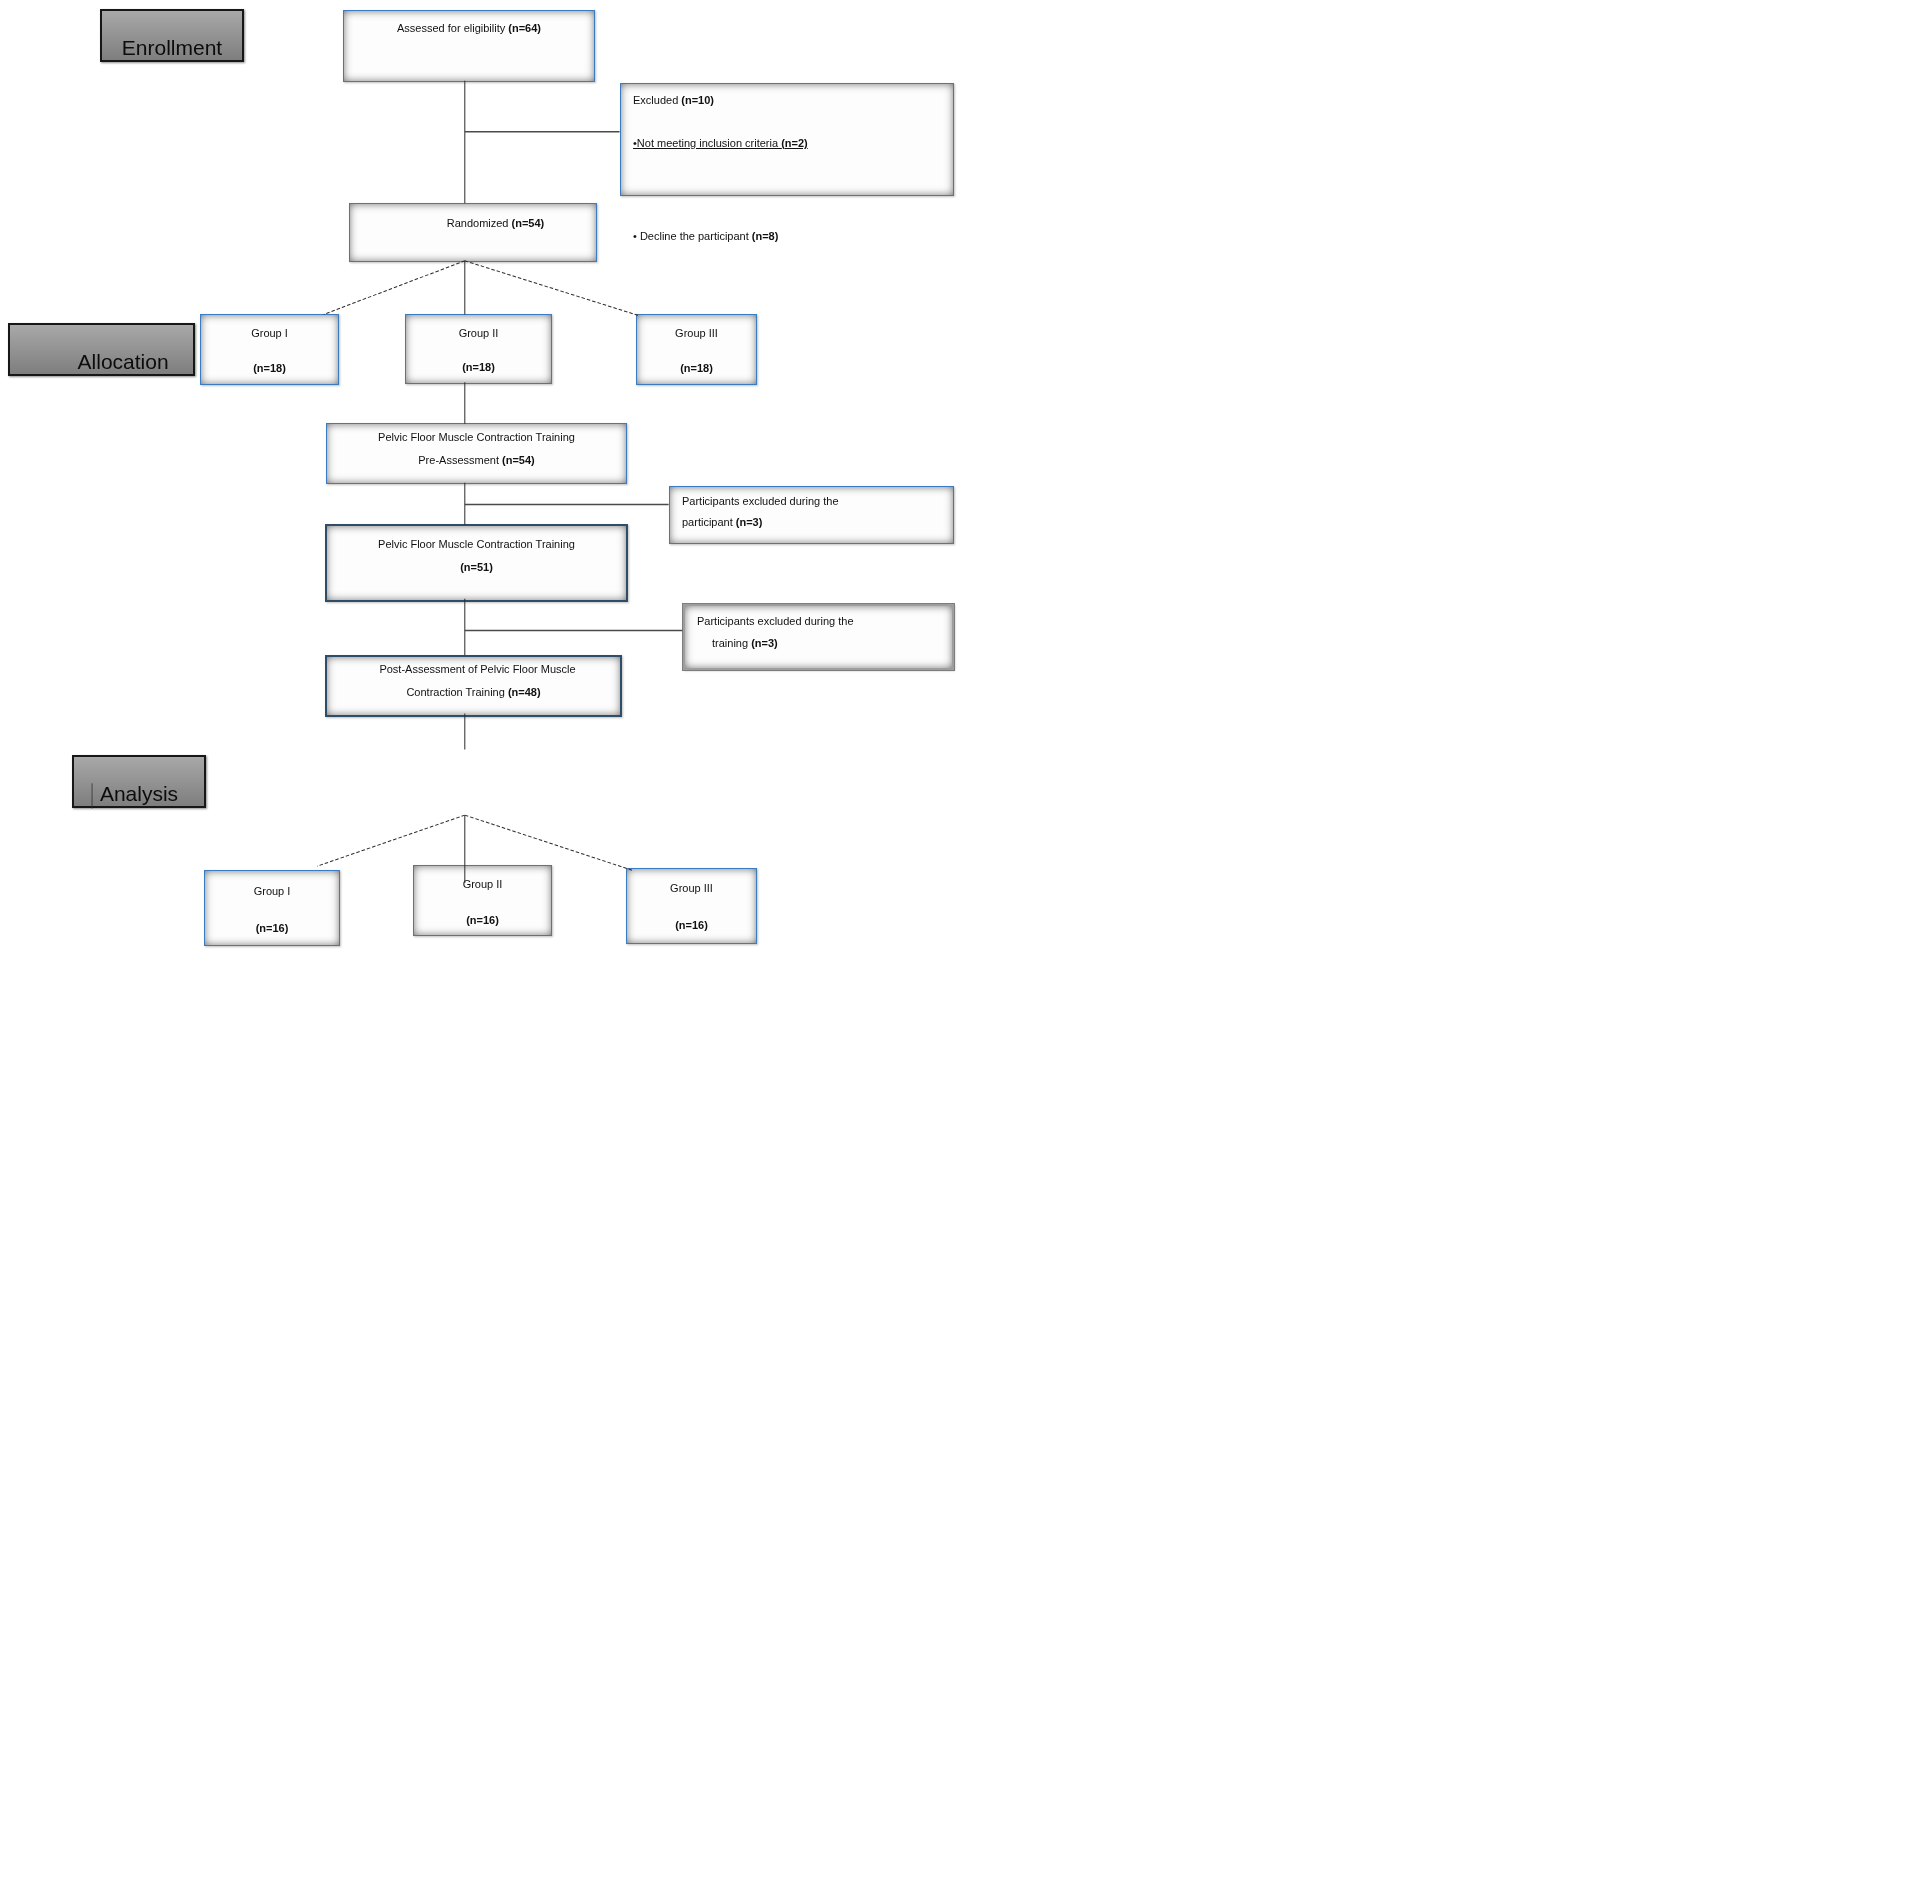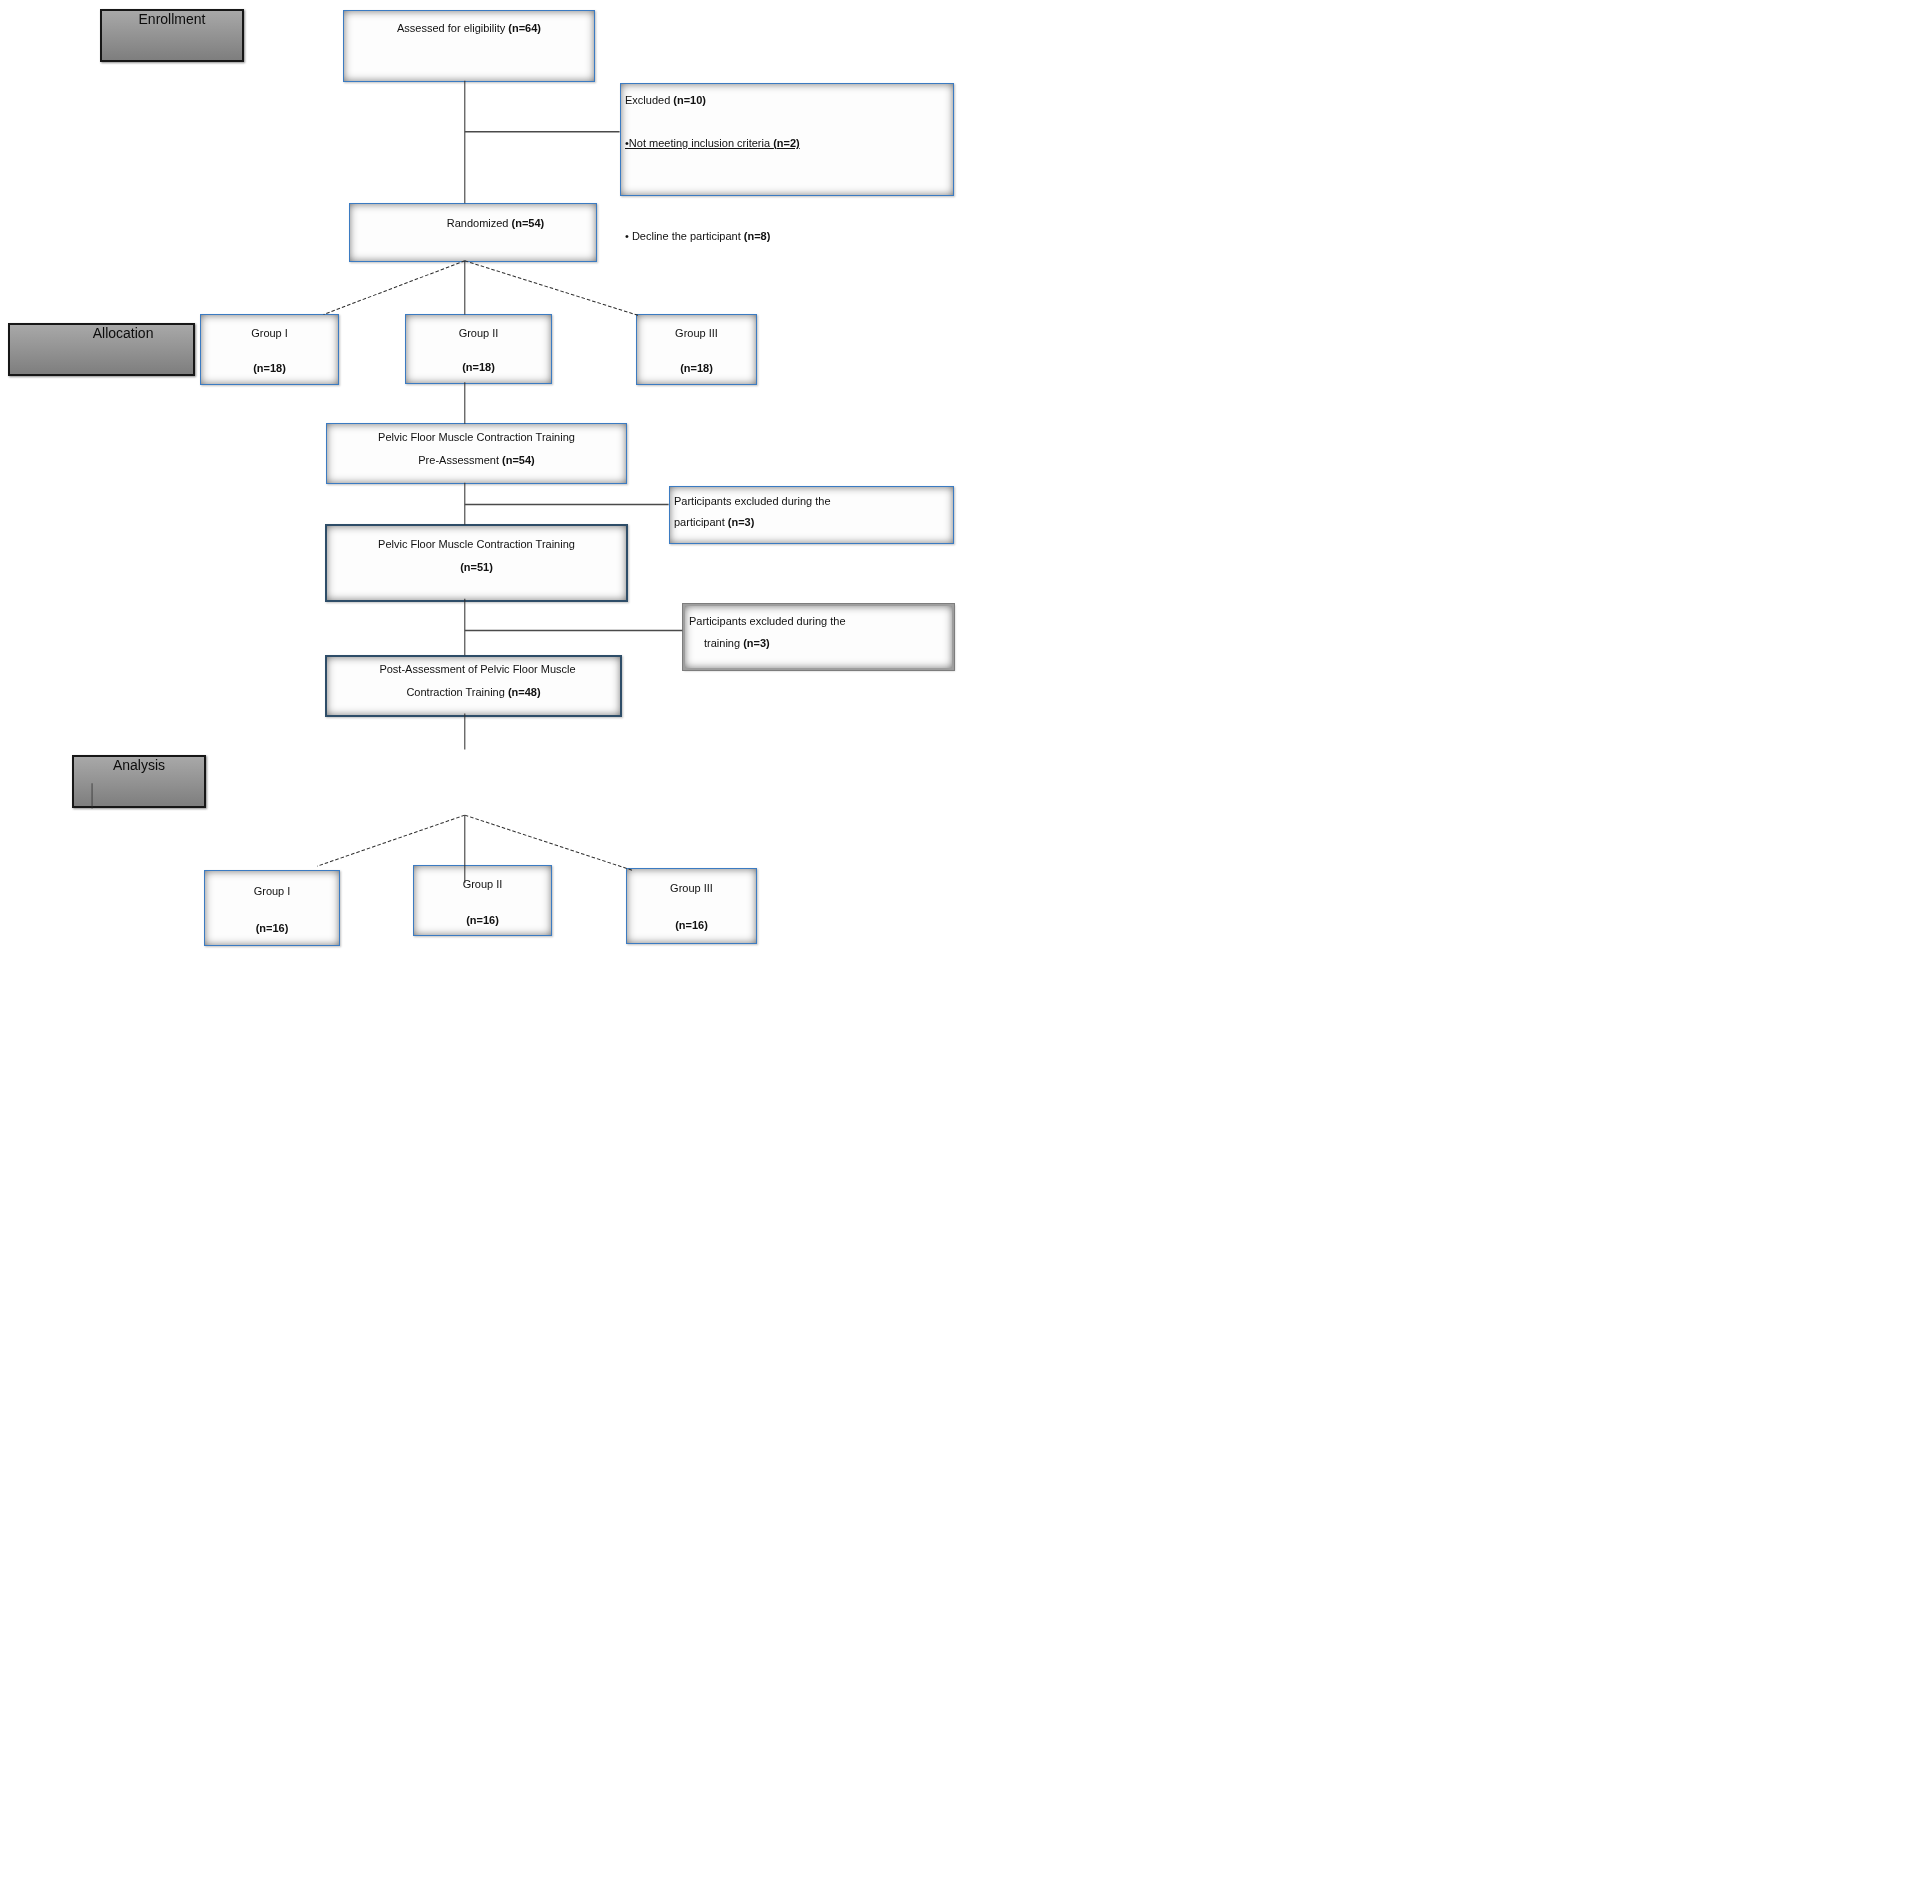--- a/index.html
+++ b/index.html
@@ -18,31 +18,31 @@
       inset 0 5px 7px -3px rgba(0,0,0,0.30),
       inset 0 -5px 7px -3px rgba(0,0,0,0.28),
       inset 6px 0 8px -5px rgba(0,0,0,0.28),
       inset -6px 0 8px -5px rgba(0,0,0,0.28),
       0.5px 1px 2px rgba(0,0,0,0.25);
     font-size:11px;line-height:1.15;
   }
   .wbox.navy{border-color:#2e4d68;border-width:2px;}
   .wbox.grayb{border-color:#9e9e9e;border-width:2px;outline:0.5px solid #7d7d7d;}
   .tline{position:absolute;left:0;right:0;text-align:center;white-space:nowrap;}
-  .tline.left{text-align:left;padding-left:4px;}
+  .tline.left{text-align:left;padding-left:12px;}
   .b{font-weight:700;}
 
   
   .stage{
     position:absolute;z-index:1;
     background:linear-gradient(180deg,#a8a8a8 0%,#919191 55%,#7e7e7e 100%);
     border:2px solid #171717;border-top-width:2.5px;border-bottom-width:2.5px;
     box-shadow:0.5px 1px 2px rgba(0,0,0,0.45);
-    display:flex;align-items:flex-start;justify-content:center;
-    font-size:14px;color:#0c0c0c;
+    display:flex;align-items:flex-end;justify-content:center;
+    font-size:21px;color:#0c0c0c;
   }
 
   
   #stage-enrollment{left:100px;top:8.6px;width:140px;height:49px;}
   #stage-allocation{left:7.6px;top:323px;width:139px;height:49px;padding-left:44px;}
   #stage-analysis{left:72px;top:755px;width:130px;height:49px;}
 
   #node-assessed{left:343px;top:10px;width:250px;height:70px;}
   #node-assessed .t1{top:11px;}
 

